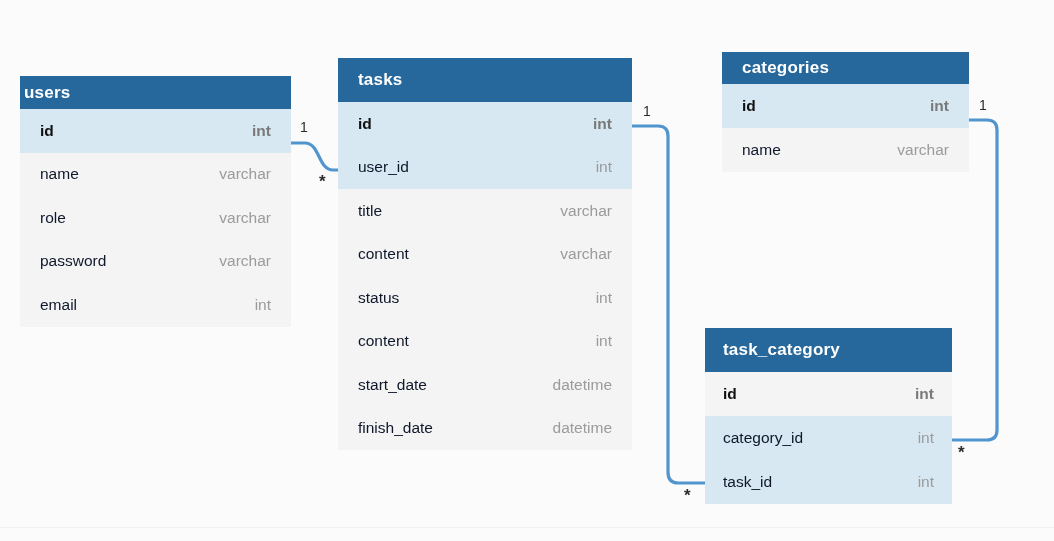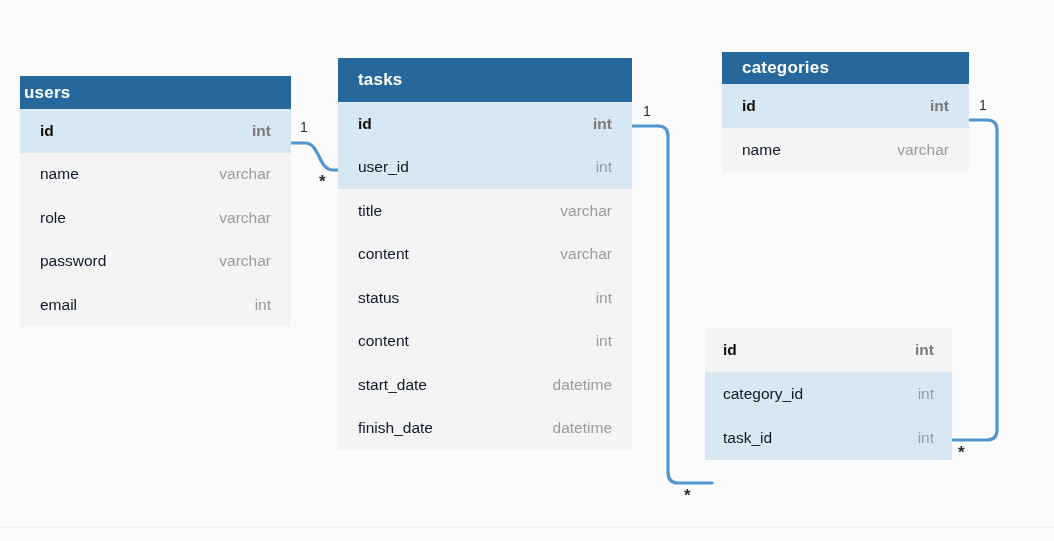--- a/index.html
+++ b/index.html
@@ -222,20 +222,23 @@
       <span class="col-name">id</span>
       <span class="col-type">int</span>
     </div>
     <div class="row">
       <span class="col-name">name</span>
       <span class="col-type">varchar</span>
     </div>
   </div>
 
   <div class="table" id="tbl-taskcategory">
+    <div class="table-header">
+      <span class="title">task_category</span>
+    </div>
     <div class="row" style="background:#f4f4f4;">
       <span class="col-name" style="color:#111111; font-weight:bold;">id</span>
       <span class="col-type" style="color:#7a7a7a; font-weight:bold;">int</span>
     </div>
     <div class="row fk">
       <span class="col-name">category_id</span>
       <span class="col-type">int</span>
     </div>
     <div class="row fk">
       <span class="col-name">task_id</span>

